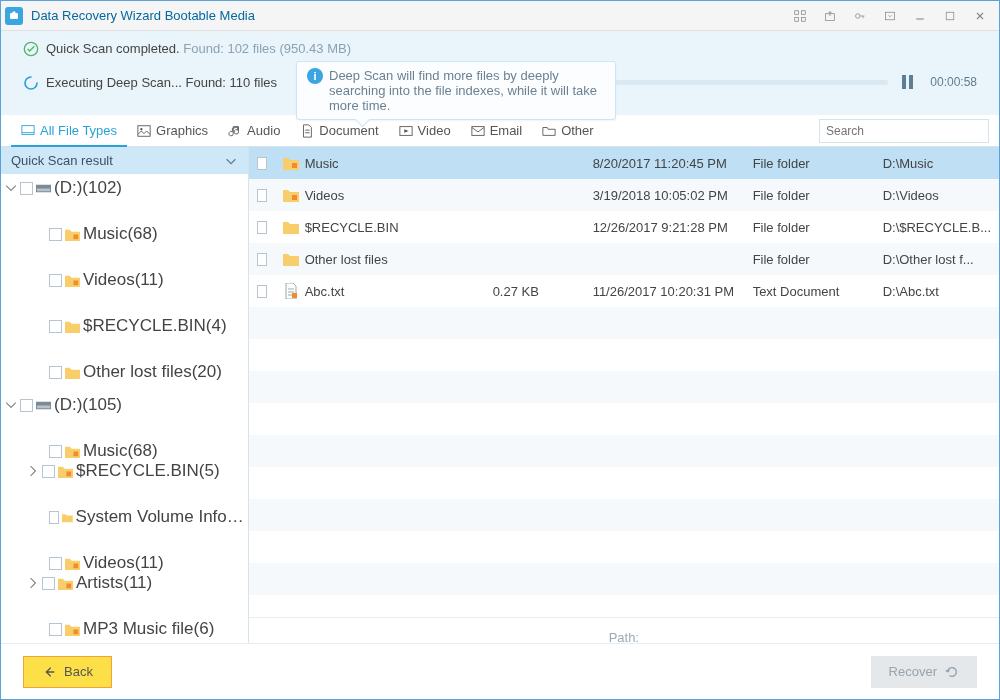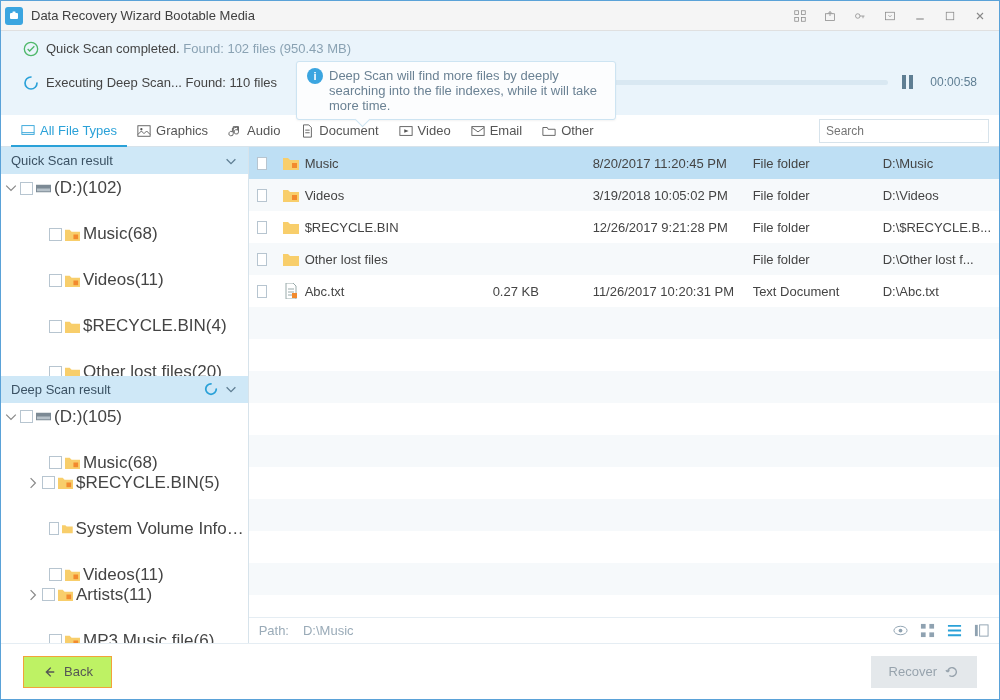--- a/index.html
+++ b/index.html
@@ -2,21 +2,21 @@
 <html><head>
 <meta charset="utf-8">
 <style>
 * { margin: 0; padding: 0; box-sizing: border-box; font-family: "Segoe UI", Tahoma, sans-serif; font-size: 13px; }
 body { background: #fff; width: 1000px; height: 700px; overflow: hidden; border: 1px solid #5aa2d8; display: flex; flex-direction: column; }
 
 
 .titlebar { height: 30px; background: #f5f5f5; display: flex; align-items: center; padding: 0 4px; border-bottom: 1px solid #e0e0e0; }
 .titlebar .logo { width: 18px; height: 18px; background: #3ba5e0; border-radius: 3px; display: flex; align-items: center; justify-content: center; margin-right: 8px; }
 .titlebar .logo svg { width: 12px; height: 12px; }
-.titlebar .title { color: #404040; font-size: 13px; flex: 1; }
+.titlebar .title { color: #0369a1; font-size: 13px; flex: 1; }
 .titlebar .winbtns { display: flex; gap: 0; }
 .titlebar .winbtn { width: 30px; height: 28px; display: flex; align-items: center; justify-content: center; color: #888; cursor: pointer; }
 .titlebar .winbtn svg { width: 12px; height: 12px; }
 
 
 .status-area { background: #eaf4fb; padding: 10px 22px 12px 22px; position: relative; }
 .status-row { display: flex; align-items: flex-start; gap: 7px; height: 28px; }
 .status-row.first { margin-bottom: 6px; }
 .check-icon { width: 16px; height: 16px; color: #4fb86a; }
 .spin-icon { width: 16px; height: 16px; color: #2aa1d8; }
@@ -69,29 +69,29 @@
 .c-type { flex: 0 0 130px; }
 .c-path { flex: 1; border-right: none; }
 
 .rows { flex: 1; background: repeating-linear-gradient(#fff 0 32px, #f6f9fb 32px 64px); overflow: auto; }
 .row { display: flex; align-items: center; height: 32px; color: #444; cursor: pointer; }
 .row.selected { background: #bedff4; }
 .row .c { padding: 0 8px; display: flex; align-items: center; gap: 6px; }
 .row .cb { width: 13px; height: 13px; border: 1px solid #b7c5d0; background: #fff; }
 .row .ficon { width: 16px; height: 16px; }
 
-.pathbar { height: 26px; border-top: 1px solid #e5edf3; display: flex; align-items: center; padding: 12px 10px; color: #9aabb8; font-size: 12px; gap: 14px; }
+.pathbar { height: 26px; border-top: 1px solid #e5edf3; display: flex; align-items: center; padding: 12px 10px; color: #9aabb8; font-size: 12px; gap: 14px; flex-direction: column; }
 .pathbar .tools { margin-left: auto; display: flex; gap: 12px; }
 .pathbar .tools svg { width: 15px; height: 15px; color: #8fa2b1; cursor: pointer; }
 .pathbar .tools .active { color: #2aa1d8; }
 
 
 .footer { height: 56px; border-top: 1px solid #e5edf3; display: flex; align-items: center; padding: 0 22px; }
 .btn { height: 32px; padding: 0 18px; display: flex; align-items: center; gap: 8px; cursor: pointer; user-select: none; }
-.btn-back { border: 1px solid #f2a23a; color: #555; background: #bef264; }
+.btn-back { border: 1px solid #f2a23a; color: #555; background: #fde047; }
 .btn-recover { margin-left: auto; background: #e4e8eb; color: #97a3ad; }
 .btn svg { width: 14px; height: 14px; }
 
 
 .folder-ico { fill: #f8ce6b; }
 .folder-overlay { fill: #f28a2e; }
 </style>
 </head>
 <body>
 
@@ -289,29 +289,20 @@
         </div>
       <div class="tree-row lvl2">
           <span class="cb"></span>
           <svg class="ficon" viewBox="0 0 16 14">
             <path class="folder-ico" d="M0 2h5l2 2h9v10H0z"></path>
           </svg>
           <span class="lbl">Other lost files(20)</span>
         </div>
     </div>
     <div style="flex:1"></div>
-    <div class="section-head">
-      <span>Deep Scan result</span>
-      <svg class="spin" viewBox="0 0 24 24">
-          <path d="M12 3a9 9 0 1 0 9 9" fill="none" stroke="#2aa1d8" stroke-width="3" stroke-linecap="round"></path>
-        </svg>
-      <svg class="chev" viewBox="0 0 16 16">
-          <path d="M3 6l5 5 5-5" fill="none" stroke="#5f7e93" stroke-width="1.5"></path>
-        </svg>
-    </div>
     <div class="tree">
       <div class="tree-row lvl0">
           <span class="tw">
             <svg viewBox="0 0 10 10">
               <path d="M1 3l4 4 4-4" fill="none" stroke="#888"></path>
             </svg>
           </span>
           <span class="cb"></span>
           <svg class="ficon" viewBox="0 0 16 12">
             <rect x="0" y="2" width="16" height="8" fill="#7c8a95"></rect>

